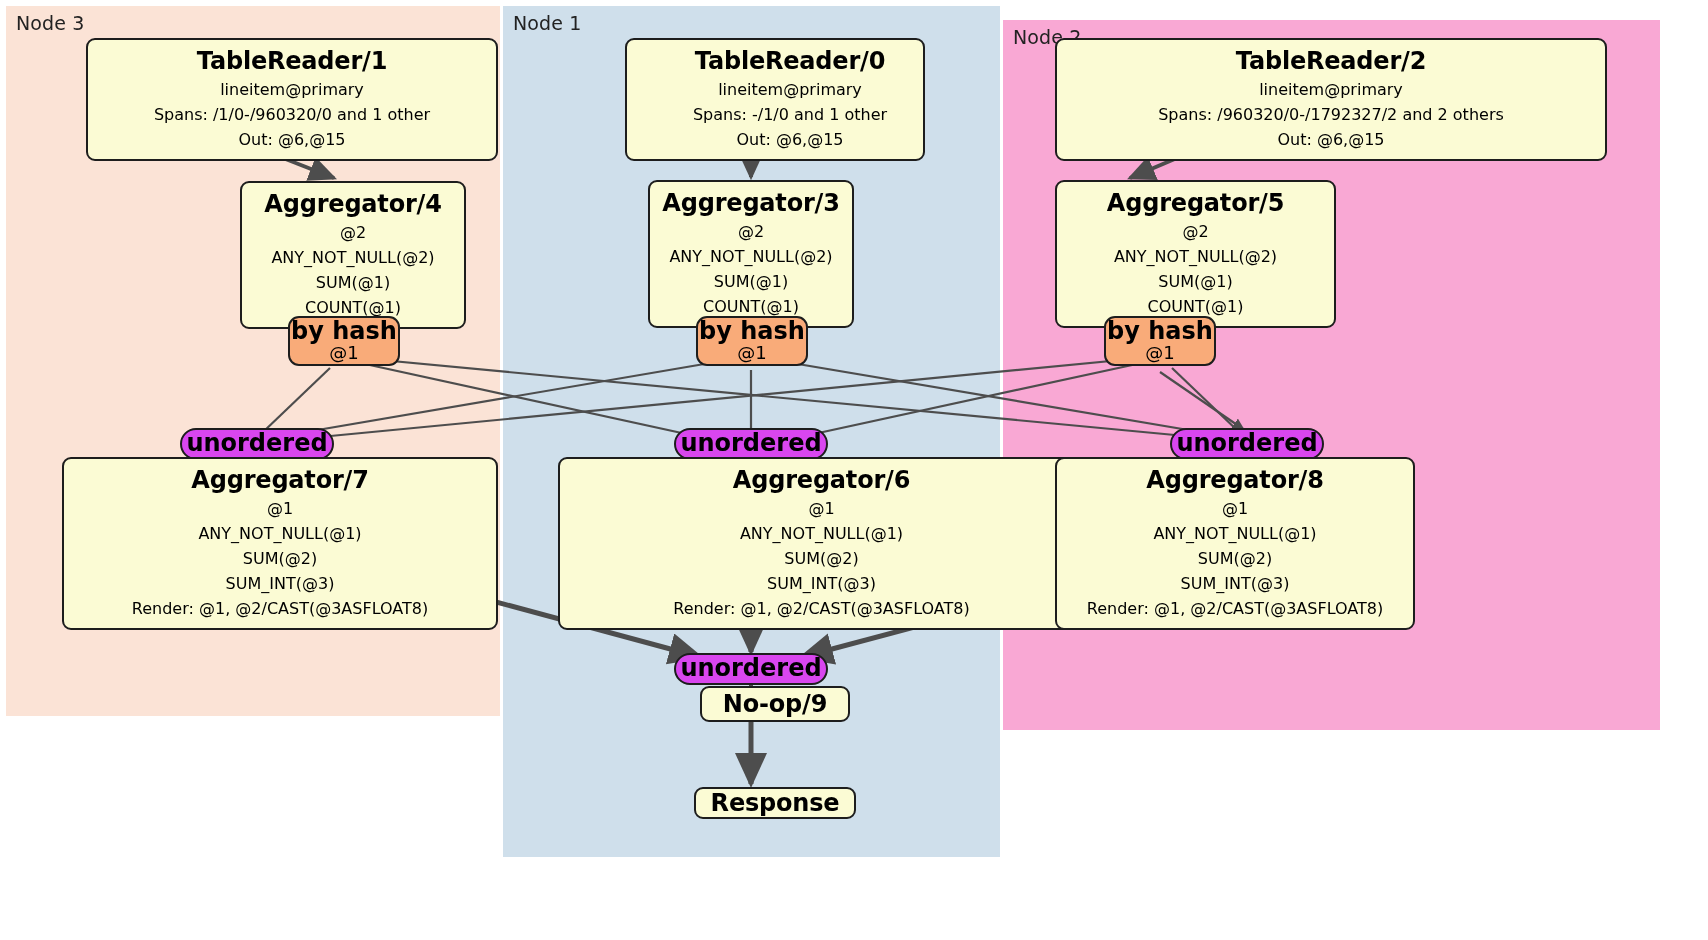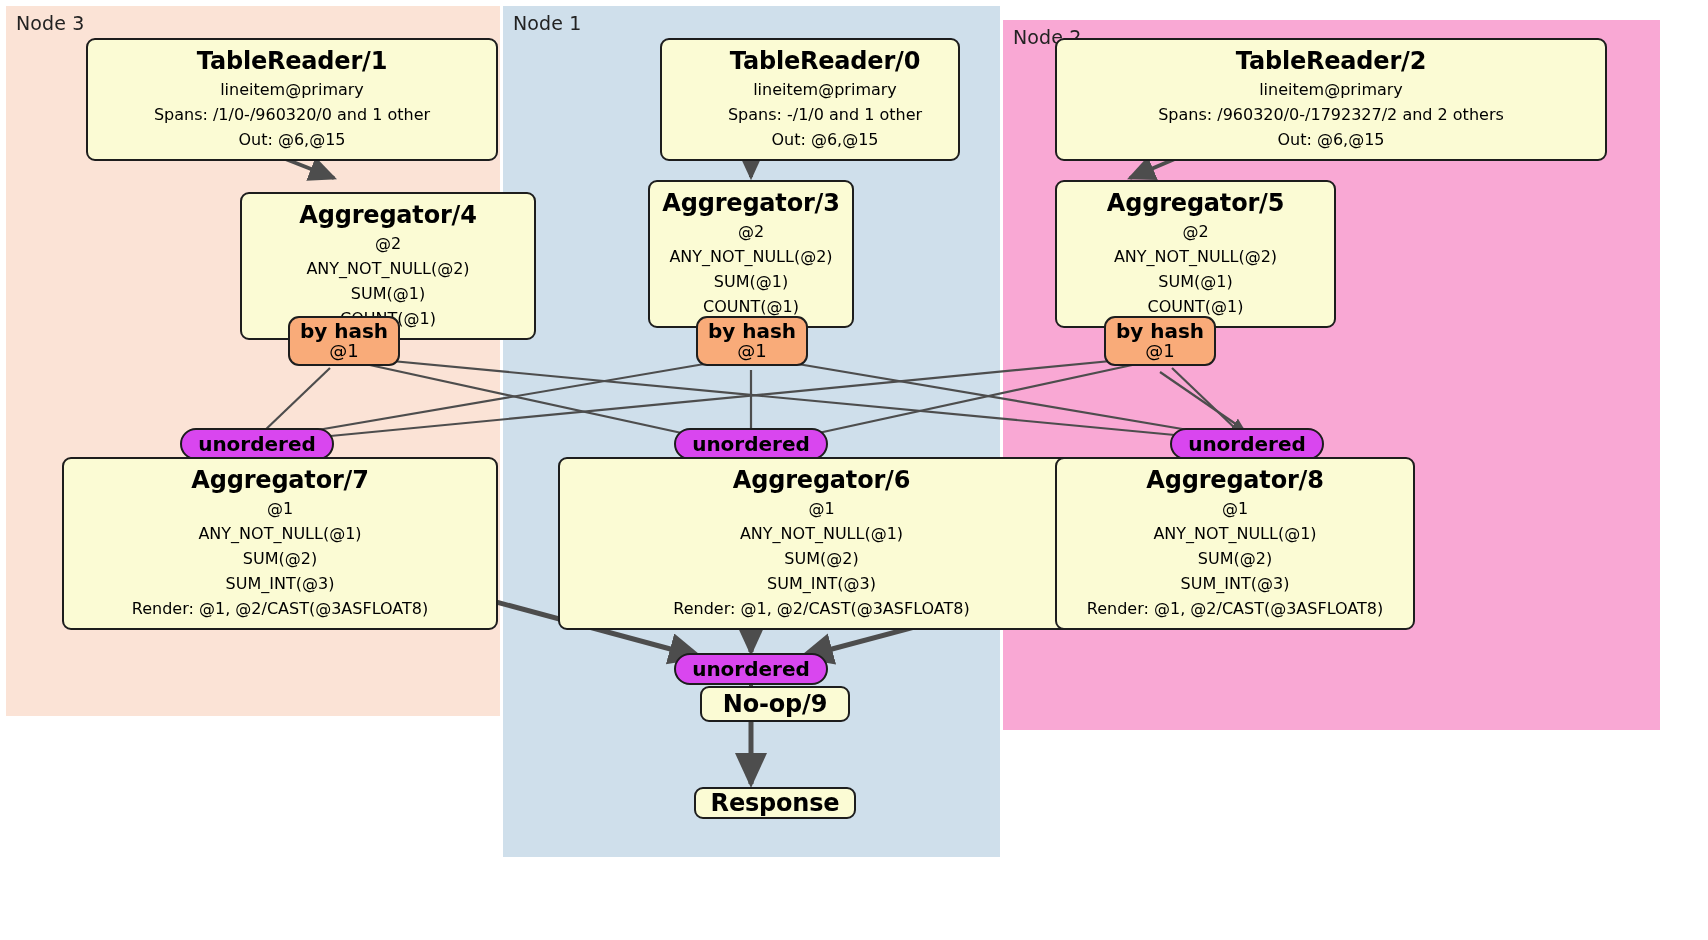--- a/index.html
+++ b/index.html
@@ -32,21 +32,21 @@
 
   .proc.compact{padding:2px 14px 3px 14px;display:flex;align-items:center;justify-content:center;}
   .proc.compact .title{line-height:normal;}
 
   
   .pill{
     position:absolute;box-sizing:border-box;border:2px solid #1d1d1d;
     text-align:center;color:#000;line-height:1.05;
     display:flex;flex-direction:column;align-items:center;justify-content:center;
   }
-  .pill .pl{font-size:20px;font-weight:bold;white-space:nowrap;}
+  .pill .pl{font-size:24px;font-weight:bold;white-space:nowrap;}
   .pill .ps{font-size:18px;font-weight:normal;white-space:nowrap;}
   .pill.hash{background:#f9ab79;border-radius:11px;}
   .pill.sync{background:#d946ef;border-radius:22px;}
 </style>
 </head>
 <body>
 
 <div id="stage">
 
   <div class="node-panel" style="left:6px;top:6px;width:494px;height:710px;background:#fbe3d6;">
@@ -110,35 +110,35 @@
     </g>
   </svg>
 
   <div class="proc" style="left:62px;top:38px;width:412px;">
     <div class="title">TableReader/1</div>
     <div class="det">lineitem@primary</div>
     <div class="det">Spans: /1/0-/960320/0 and 1 other</div>
     <div class="det">Out: @6,@15</div>
   </div>
 
-  <div class="proc" style="left:636px;top:38px;width:300px;padding-left:40px;">
+  <div class="proc" style="left:601px;top:38px;width:300px;padding-left:40px;">
     <div class="title">TableReader/0</div>
     <div class="det">lineitem@primary</div>
     <div class="det">Spans: -/1/0 and 1 other</div>
     <div class="det">Out: @6,@15</div>
   </div>
 
   <div class="proc" style="left:1031px;top:38px;width:552px;">
     <div class="title">TableReader/2</div>
     <div class="det">lineitem@primary</div>
     <div class="det">Spans: /960320/0-/1792327/2 and 2 others</div>
     <div class="det">Out: @6,@15</div>
   </div>
 
-  <div class="proc" style="left:216px;top:192px;width:296px;">
+  <div class="proc" style="left:216px;top:181px;width:226px;">
     <div class="title">Aggregator/4</div>
     <div class="det">@2</div>
     <div class="det">ANY_NOT_NULL(@2)</div>
     <div class="det">SUM(@1)</div>
     <div class="det">COUNT(@1)</div>
   </div>
 
   <div class="proc" style="left:624px;top:180px;width:206px;">
     <div class="title">Aggregator/3</div>
     <div class="det">@2</div>

